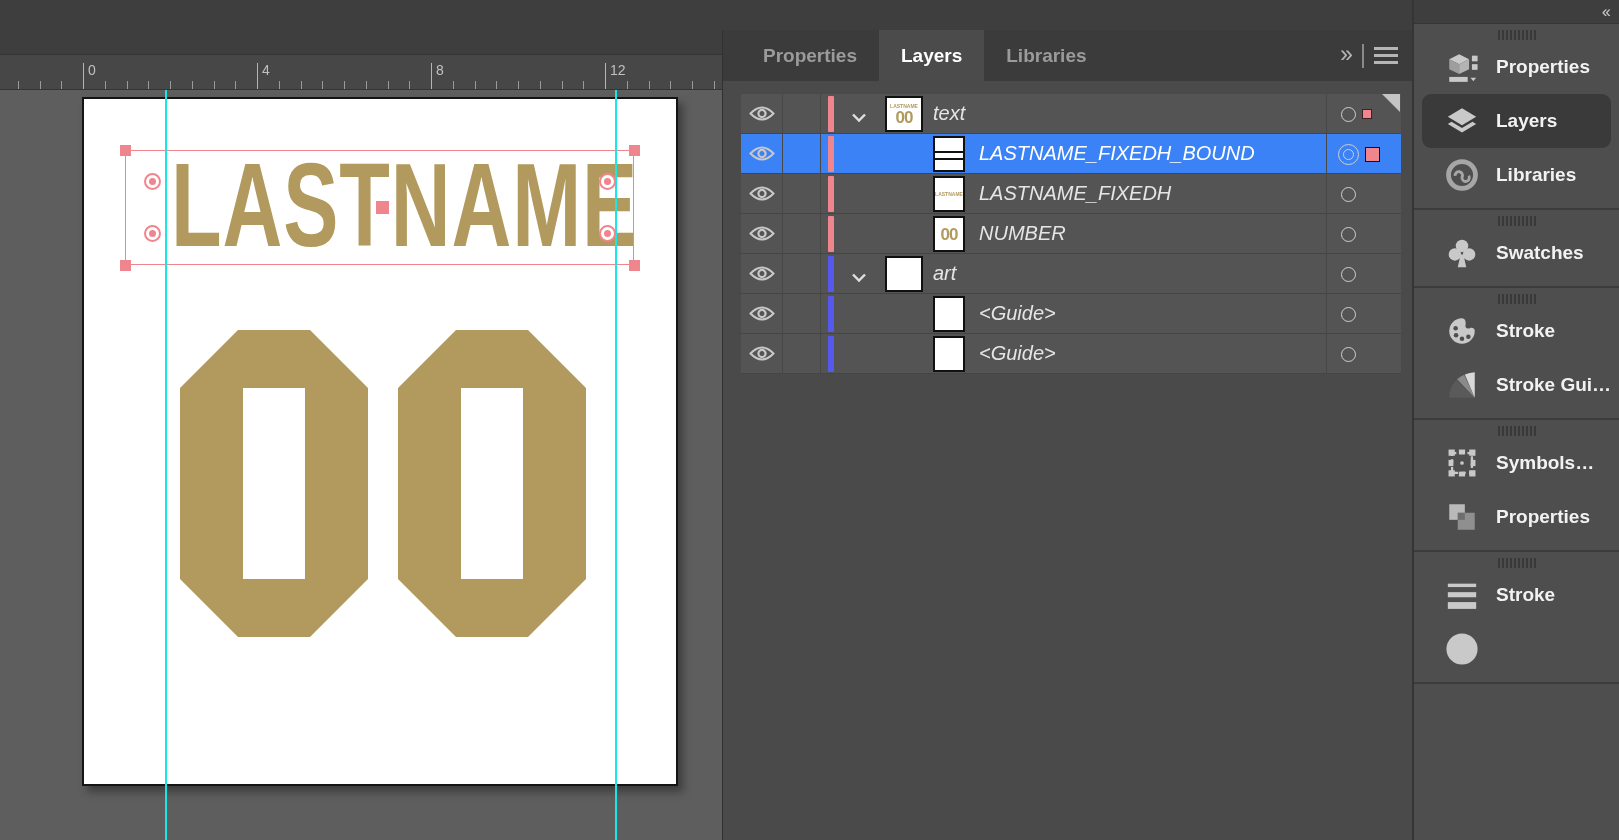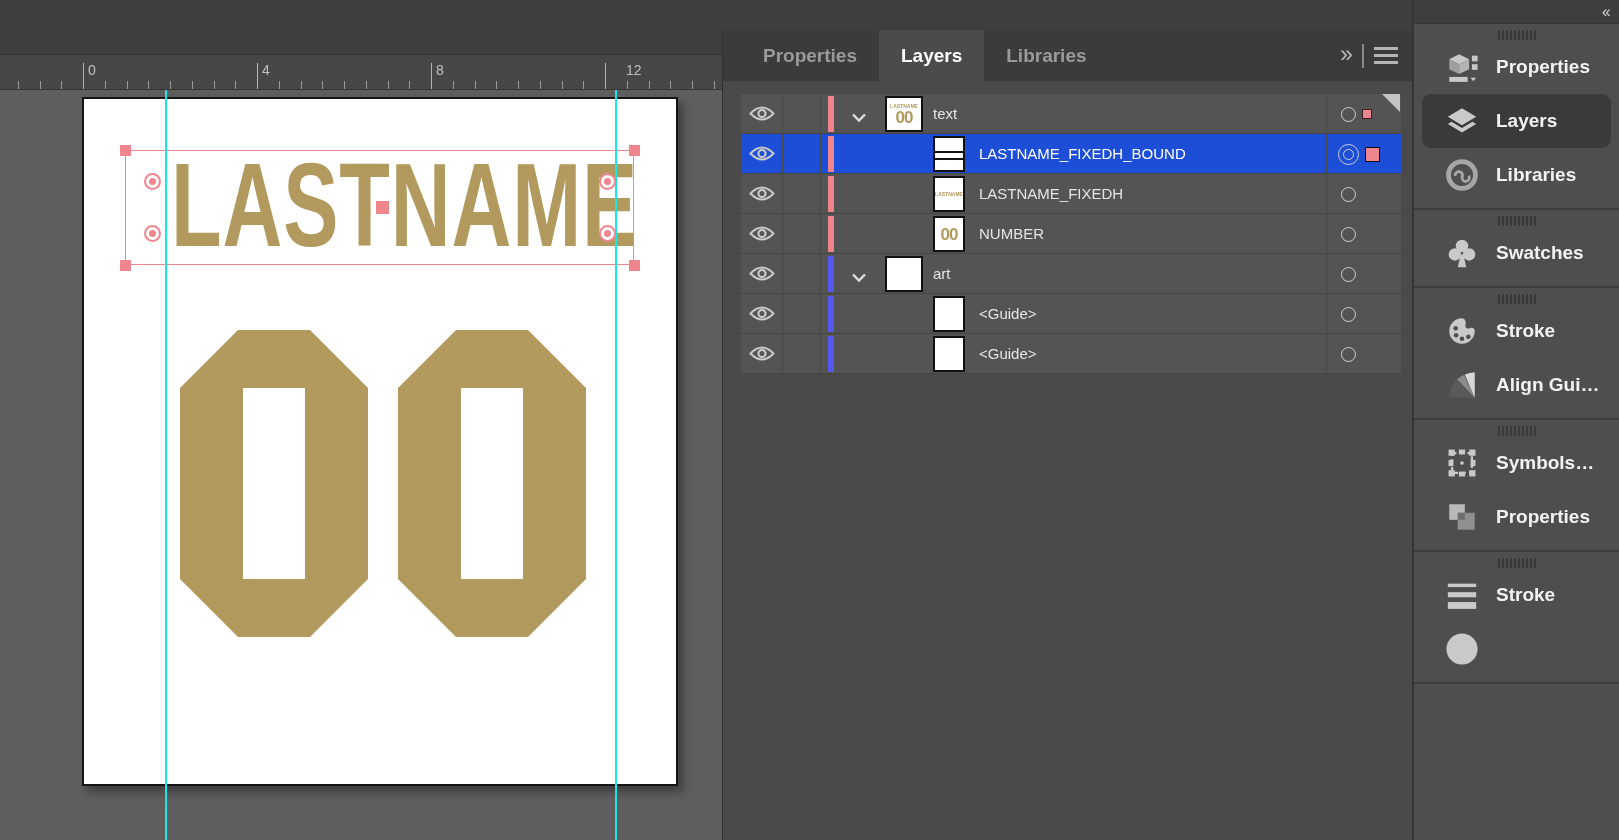--- a/index.html
+++ b/index.html
@@ -45,33 +45,33 @@
          font-size:19px; font-weight:bold; color:#9b9b9b; cursor:default; }
   .tab.active { background:#4b4b4b; color:#ffffff; }
   .panel-more { position:absolute; right:62px; top:10px; font-size:24px; color:#b5b5b5; letter-spacing:-3px; }
   .panel-vsep { position:absolute; right:48px; top:14px; width:2px; height:24px; background:#8a8a8a; }
   .hamburger { position:absolute; right:14px; top:17px; width:24px; }
   .hamburger b { display:block; height:3px; background:#b5b5b5; margin-bottom:4px; }
 
   .rows { position:absolute; left:18px; top:64px; width:660px; }
   .lrow { position:relative; height:40px; background:#545454; border-bottom:1px solid #454545;
           display:flex; align-items:center; }
-  .lrow.selected { background:#1d4ed8; }
+  .lrow.selected { background:#3b82f6; }
   .cell-eye { width:42px; height:40px; border-right:1px solid #474747; display:flex; align-items:center; justify-content:center; }
   .cell-lock { width:38px; height:40px; border-right:1px solid #474747; }
   .colorbar { position:absolute; left:87px; top:2px; width:6px; height:36px; border-radius:1px; }
   .chev { position:absolute; left:110px; top:15px; }
   .thumb { position:absolute; top:2px; background:#fff; border:2px solid #111; display:flex; flex-direction:column;
            align-items:center; justify-content:center; overflow:hidden; }
   .thumb.parent { left:144px; width:38px; height:36px; }
   .thumb.child  { left:192px; width:32px; height:36px; }
   .t-name { font-size:5px; font-weight:bold; letter-spacing:0; line-height:6px; }
   .t-num  { font-size:17px; font-weight:bold; line-height:17px; letter-spacing:-1px; }
   .t-line { width:100%; height:2px; background:#111; position:absolute; left:0; }
-  .lbl { position:absolute; font-size:15px; color:#e5e5e5; white-space:nowrap; }
+  .lbl { position:absolute; font-size:20px; color:#e5e5e5; white-space:nowrap;font-style:italic; }
   .lrow.selected .lbl { color:#ffffff; }
   .lbl.lv0 { left:192px; } .lbl.lv1 { left:238px; }
   .cell-target { position:absolute; left:585px; top:0; width:75px; height:40px; border-left:1px solid #474747;
                  display:flex; align-items:center; }
   .tgt { margin-left:14px; width:15px; height:15px; border:1.5px solid #cfcfcf; border-radius:50%; }
   .tgt.double { width:21px; height:21px; margin-left:11px; display:flex; align-items:center; justify-content:center; }
   .tgt.double i { width:11px; height:11px; border:1.5px solid #cfcfcf; border-radius:50%; display:block; }
   .chip { margin-left:6px; }
   .chip.small { width:10px; height:10px; border:1px solid #402020; }
   .chip.large { width:15px; height:15px; border:1.5px solid #111; }
@@ -124,21 +124,21 @@
       <i class="tick major" style="left: 431px;"></i>
       <span class="tick-label" style="left: 436px;">8</span>
       <i class="tick minor" style="left: 452.75px;"></i>
       <i class="tick minor" style="left: 474.5px;"></i>
       <i class="tick minor" style="left: 496.25px;"></i>
       <i class="tick minor" style="left: 518px;"></i>
       <i class="tick minor" style="left: 539.75px;"></i>
       <i class="tick minor" style="left: 561.5px;"></i>
       <i class="tick minor" style="left: 583.25px;"></i>
       <i class="tick major" style="left: 605px;"></i>
-      <span class="tick-label" style="left: 610px; margin-left: 16px;">12</span>
+      <span class="tick-label" style="left: 610px;">12</span>
       <i class="tick minor" style="left: 626.75px;"></i>
       <i class="tick minor" style="left: 648.5px;"></i>
       <i class="tick minor" style="left: 670.25px;"></i>
       <i class="tick minor" style="left: 692px;"></i>
       <i class="tick minor" style="left: 713.75px;"></i>
     </div>
 
   <div class="pasteboard"></div>
 
   <div class="artboard"></div>
@@ -420,21 +420,21 @@
             <span class="sl">Stroke</span>
           </div>
           <div class="side-item">
             <span class="ic">
               <svg width="34" height="34" viewBox="0 0 24 24">
                 <path d="M3 21 A18 18 0 0 1 8 8.5 L21 21Z" fill="#5a5a5a"></path>
                 <path d="M8.5 8 A18 18 0 0 1 13.5 4.8 L21 21Z" fill="#8a8a8a"></path>
                 <path d="M14 4.6 A18 18 0 0 1 21 3 L21 21Z" fill="#d8d8d8"></path>
               </svg>
             </span>
-            <span class="sl">Align Gui…</span>
+            <span class="sl">Stroke Gui…</span>
           </div>
         </div>
         <div class="section">
           <div class="grip">
             <b></b>
             <b></b>
             <b></b>
             <b></b>
             <b></b>
             <b></b>

